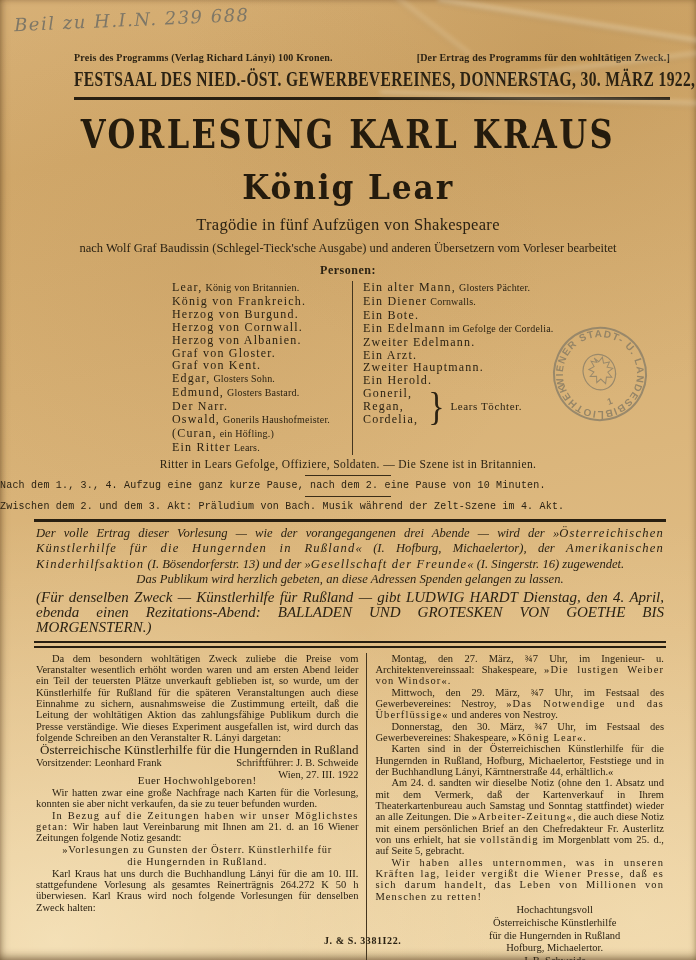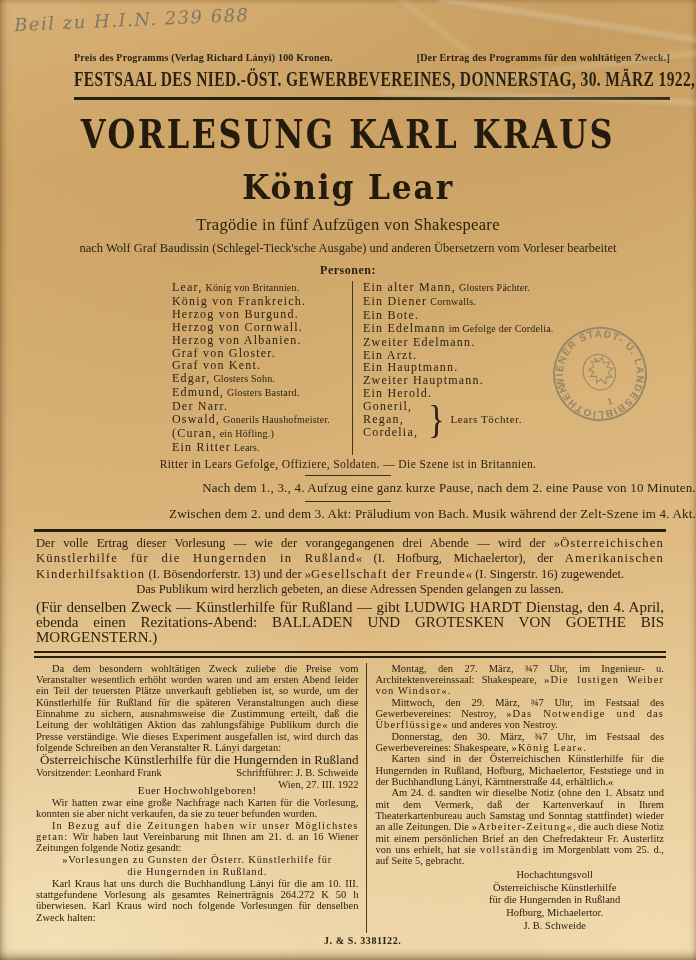--- a/index.html
+++ b/index.html
@@ -52,24 +52,24 @@
   .cast-name{letter-spacing:1.2px;}
   .cast-desc{font-size:10px;letter-spacing:.2px;}
   .cast-group{display:flex;align-items:center;}
   .cast-group-names{line-height:12.9px;}
   .cast-brace{font-size:34px;font-weight:400;line-height:36px;margin:0 6px 0 10px;
     transform:scaleY(1.15);display:inline-block;}
   .cast-group-label{font-size:11px;letter-spacing:.6px;}
 
   .scene-note{margin-top:3px;text-align:center;font-size:11.5px;letter-spacing:.4px;}
   .hr-short{width:86px;margin:5px auto 4px;border-top:1px solid #3a2d18;}
-  .pause-note{text-align:right;font-size:13px;letter-spacing:.2px;}
+  .pause-note{text-align:left;font-size:10px;letter-spacing:.2px;font-family:Liberation Mono, monospace;}
 
   .rule-charity{margin:7px 30px 0 34px;border-top:3px solid #281f11;}
-  .charity{margin:4px 32px 0 36px;font-size:12.6px;}
+  .charity{margin:4px 32px 0 36px;font-size:12.6px;font-style:italic;}
   .charity p{margin:0;}
   .charity-main{text-align:justify;line-height:15.4px;}
   .sp2{letter-spacing:1.2px;}
   .sp1{letter-spacing:1.1px;}
   .charity-appeal{text-align:center;line-height:15.6px;}
   .charity-hardt{margin-top:2px !important;text-align:justify;font-size:15px;line-height:15.4px;}
   .charity-renaissance{margin-top:4px !important;font-size:14px;letter-spacing:.3px;white-space:nowrap;}
   .rule-double{margin:5px 30px 0 34px;border-top:2px solid #281f11;border-bottom:2px solid #281f11;height:3px;}
 
   .letter{display:flex;margin:5px 32px 0 36px;font-size:10.5px;line-height:1.08;}
@@ -142,21 +142,20 @@
           <div class="cast-row"><span class="cast-name">(Curan,</span> <span class="cast-desc">ein Höfling.)</span></div>
           <div class="cast-row"><span class="cast-name">Ein Ritter</span> <span class="cast-desc">Lears.</span></div>
         </div>
       <div class="cast-col cast-right">
           <div class="cast-row"><span class="cast-name">Ein alter Mann,</span> <span class="cast-desc">Glosters Pächter.</span></div>
           <div class="cast-row"><span class="cast-name">Ein Diener</span> <span class="cast-desc">Cornwalls.</span></div>
           <div class="cast-row"><span class="cast-name">Ein Bote.</span></div>
           <div class="cast-row"><span class="cast-name">Ein Edelmann</span> <span class="cast-desc">im Gefolge der Cordelia.</span></div>
           <div class="cast-row"><span class="cast-name">Zweiter Edelmann.</span></div>
           <div class="cast-row"><span class="cast-name">Ein Arzt.</span></div>
-          <div class="cast-row"><span class="cast-name">Ein Hauptmann.</span></div>
           <div class="cast-row"><span class="cast-name">Zweiter Hauptmann.</span></div>
           <div class="cast-row"><span class="cast-name">Ein Herold.</span></div>
           <div class="cast-group">
             <div class="cast-group-names">
               <div class="cast-row cast-name">Goneril,</div>
               <div class="cast-row cast-name">Regan,</div>
               <div class="cast-row cast-name">Cordelia,</div>
             </div>
             <span class="cast-brace">}</span>
             <span class="cast-group-label">Lears Töchter.</span>
@@ -195,20 +194,21 @@
             <div>die Hungernden in Rußland.</div>
           </div>
         <p>Karl Kraus hat uns durch die Buchhandlung Lányi für die am 10. III. stattgefundene Vorlesung als gesamtes Reinerträgnis 264.272 K 50 h überwiesen. Karl Kraus wird noch folgende Vorlesungen für denselben Zweck halten:</p>
       </div>
       <div class="letter-col letter-right">
         <p><span>Montag, den 27. März, ¾7 Uhr, im Ingenieur- u. Architektenvereinssaal: Shakespeare, </span><span class="sp1">»Die lustigen Weiber von Windsor«.</span></p>
         <p><span>Mittwoch, den 29. März, ¾7 Uhr, im Festsaal des Gewerbevereines: Nestroy, </span><span class="sp1">»Das Notwendige und das Überflüssige«</span><span> und anderes von Nestroy.</span></p>
         <p><span>Donnerstag, den 30. März, ¾7 Uhr, im Festsaal des Gewerbevereines: Shakespeare, </span><span class="sp1">»König Lear«.</span></p>
         <p>Karten sind in der Österreichischen Künstlerhilfe für die Hungernden in Rußland, Hofburg, Michaelertor, Feststiege und in der Buchhandlung Lányi, Kärntnerstraße 44, erhältlich.«</p>
         <p><span>Am 24. d. sandten wir dieselbe Notiz (ohne den 1. Absatz und mit dem Vermerk, daß der Kartenverkauf in Ihrem Theaterkartenbureau auch Samstag und Sonntag stattfindet) wieder an alle Zeitungen. Die </span><span class="sp1">»Arbeiter-Zeitung«</span><span>, die auch diese Notiz mit einem persönlichen Brief an den Chefredakteur Fr. Austerlitz von uns erhielt, hat sie </span><span class="sp1">vollständig</span><span> im Morgenblatt vom 25. d., auf Seite 5, gebracht.</span></p>
+        <p class="sp-para">Wir haben alles unternommen, was in unseren Kräften lag, leider vergißt die Wiener Presse, daß es sich darum handelt, das Leben von Millionen von Menschen zu retten!</p>
         <div class="signature">
             <div>Hochachtungsvoll</div>
             <div>Österreichische Künstlerhilfe</div>
             <div>für die Hungernden in Rußland</div>
             <div>Hofburg, Michaelertor.</div>
             <div>J. B. Schweide</div>
           </div>
       </div>
     </section>
   </main>

